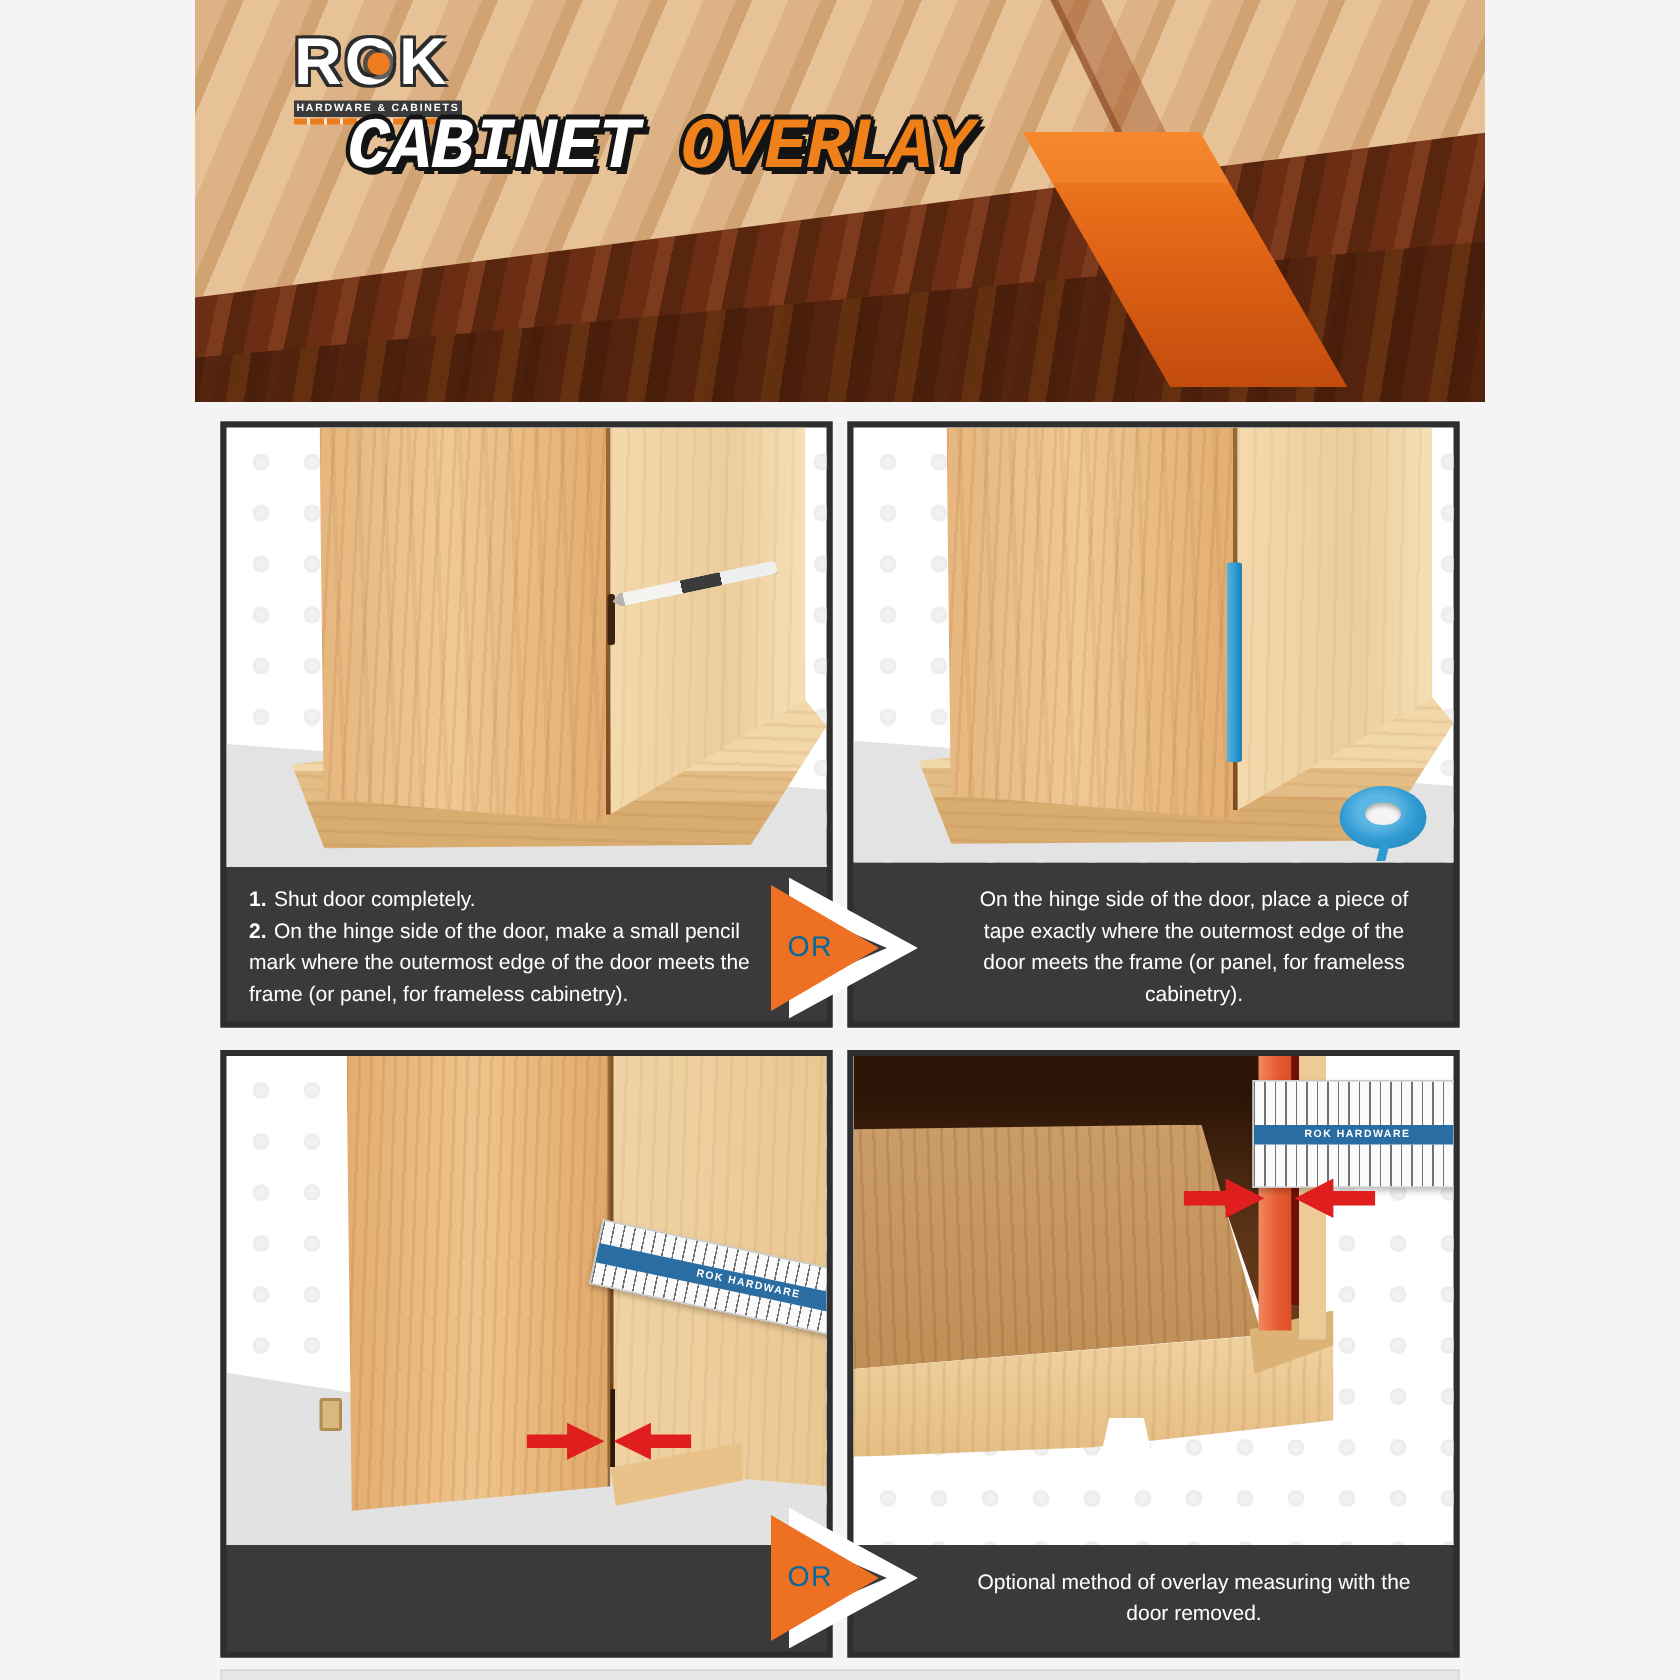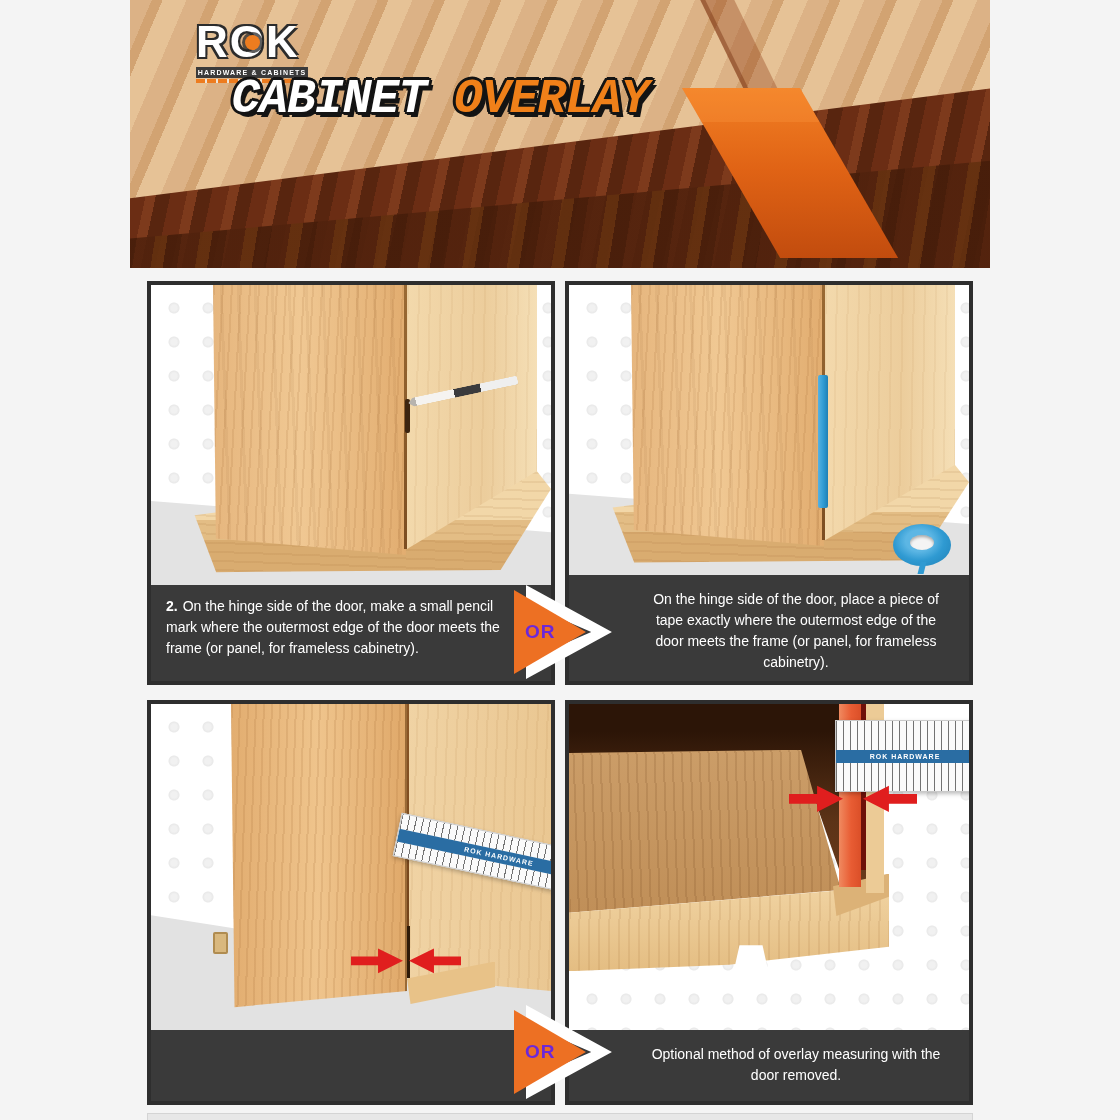--- a/index.html
+++ b/index.html
@@ -63,21 +63,21 @@
   .cap p { margin:0; }
 
   
   .or-badge { position:absolute; left:50%; transform:translateX(-47%); bottom:6px;
     width:98px; height:94px; z-index:6; }
   .or-chev { position:absolute; left:12px; top:0; width:86px; height:100%; background:#fff;
     clip-path:polygon(0 0, 100% 50%, 0 100%, 0 80%, 76% 50%, 0 20%); }
   .or-tri { position:absolute; left:0; top:5px; width:72px; height:84px; background:#ed7023;
     clip-path:polygon(0 0, 100% 50%, 0 100%); }
   .or-txt { position:absolute; left:11px; top:50%; transform:translateY(-50%);
-    color:#6d28d9; font-weight:700; font-size:19px; letter-spacing:1px; z-index:2; }
+    color:#0369a1; font-weight:400; font-size:19px; letter-spacing:1px; z-index:2; }
 
   
   .floorA { position:absolute; left:0; top:60%; width:100%; height:40%;
     clip-path:polygon(0 30%, 100% 56%, 100% 100%, 0 100%); background:#e3e3e3; }
   .sideA { position:absolute; left:64%; top:0; width:32.5%; height:100%;
     clip-path:polygon(0 0, 100% 0, 100% 62%, 0 88%);
     background:
       repeating-linear-gradient(91deg, rgba(170,115,55,.08) 0 2px, transparent 2px 11px),
       linear-gradient(90deg,#f3d9ac,#eccd9c 60%,#f5dfb6); }
   .doorA { position:absolute; left:15.5%; top:0; width:48.2%; height:100%;
@@ -210,20 +210,21 @@
         <div class="scene">
           <div class="floorA"></div>
           <div class="baseA"></div>
           <div class="sideA"></div>
           <div class="doorA"></div>
           <div class="doorEdgeA"></div>
           <div class="mark"></div>
           <div class="pencil"></div>
         </div>
         <div class="cap">
+          <p><span class="n">1.</span><span>Shut door completely.</span></p>
           <p><span class="n">2.</span><span>On the hinge side of the door, make a small pencil mark where the outermost edge of the door meets the frame (or panel, for frameless cabinetry).</span></p>
         </div>
       </div>
 
       <div class="panel">
         <div class="scene">
           <div class="floorA"></div>
           <div class="baseA"></div>
           <div class="sideA"></div>
           <div class="doorA"></div>

